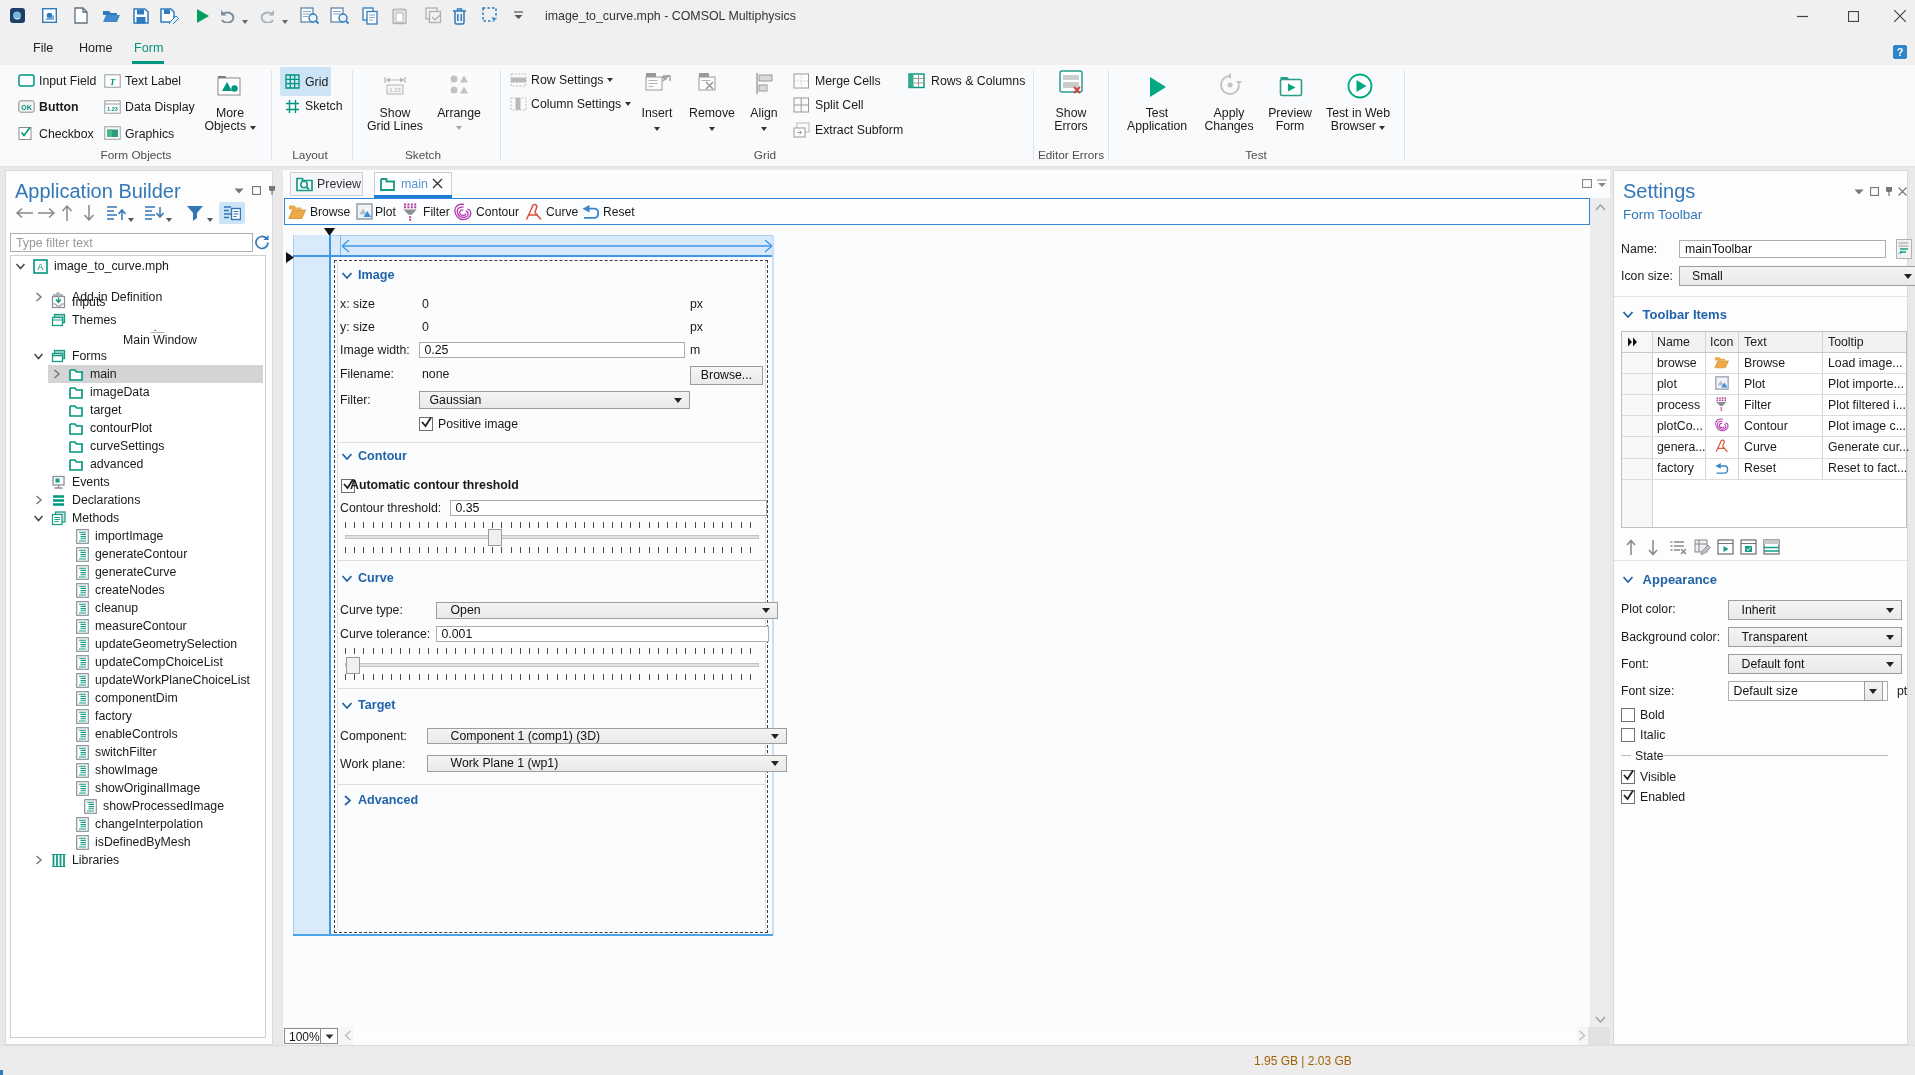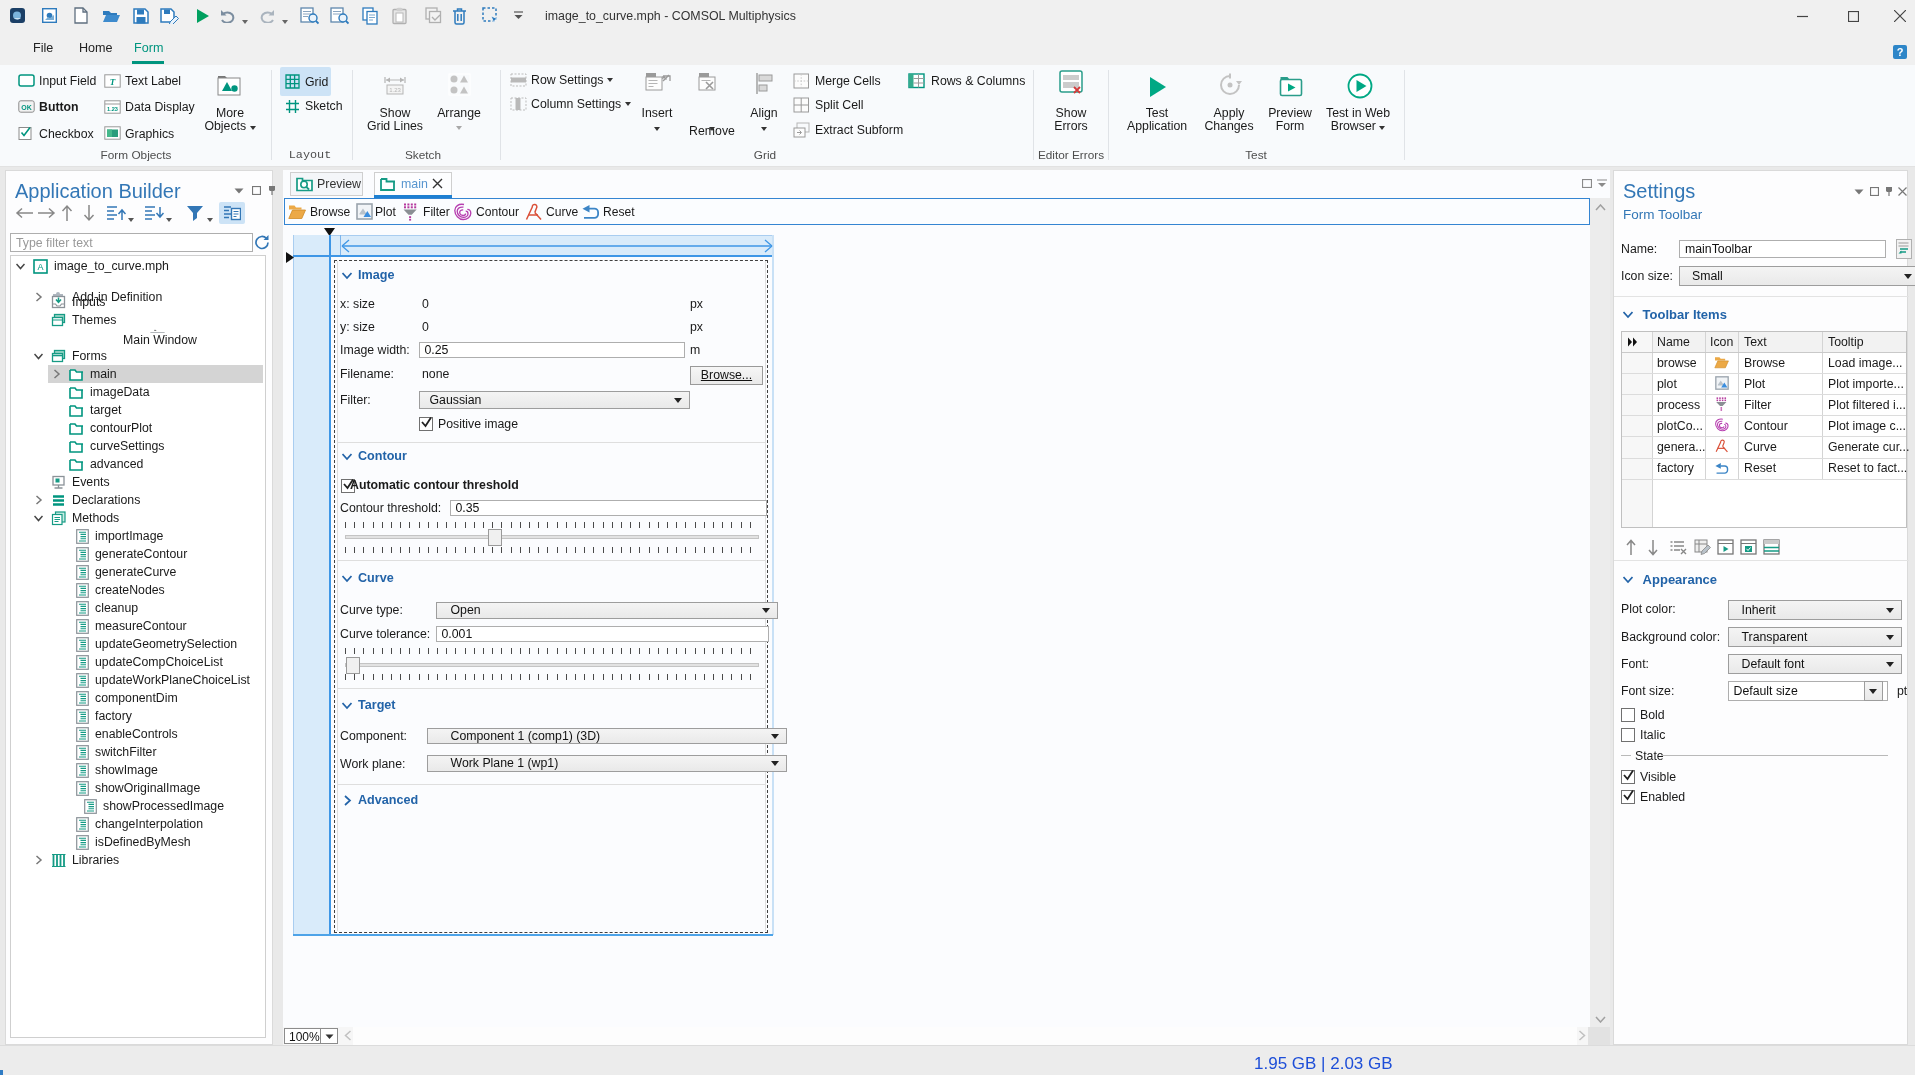--- a/index.html
+++ b/index.html
@@ -183,21 +183,21 @@
 
 <div class="abs" style="left:280px;top:67px;width:51px;height:29px;background:#cde3f6;border-radius:2px;"></div>
 <svg class="abs" style="left:285px;top:74px;" width="15" height="15">
         <path d="M1 1 h13 v13 h-13 z M1 5.3 h13 M1 9.6 h13 M5.3 1 v13 M9.6 1 v13" fill="none" stroke="#00957f" stroke-width="1.3"></path>
       </svg>
 <div class="lbl" style="left:305px;top:75px;height:13px;">Grid</div>
 <svg class="abs" style="left:285px;top:99px;" width="15" height="15">
         <path d="M4.5 1 v13 M10.5 1 v13 M1 4.5 h13 M1 10.5 h13" fill="none" stroke="#00957f" stroke-width="1.4"></path>
       </svg>
 <div class="lbl" style="left:305px;top:99px;height:13px;">Sketch</div>
-<div class="glabel" style="left:270px;top:148px;width:80px;font-family:Liberation Mono, monospace;">Layout</div>
+<div class="glabel" style="left:270px;top:148px;width:80px;">Layout</div>
 <div class="vsep" style="left:352px;"></div>
 
 <svg class="abs" style="left:383px;top:73px;" width="24" height="23">
         <path d="M2 4 v6 M22 4 v6 M3 7 h18" stroke="#b5b5b5" stroke-width="1.2" fill="none"></path>
         <path d="M3 7 l4 -2.5 v5 z M21 7 l-4 -2.5 v5 z" fill="#b5b5b5"></path>
         <rect x="4" y="12" width="16" height="9" fill="#f4f4f4" stroke="#b5b5b5"></rect>
         <text x="12" y="19" font-size="6" fill="#b5b5b5" text-anchor="middle" font-family="Liberation Sans">1.23</text>
       </svg>
 <div class="rtxt2 gray" style="left:365px;top:106px;width:60px;">Show</div>
 <div class="rtxt2 gray" style="left:365px;top:119px;width:60px;">Grid Lines</div>
@@ -231,21 +231,21 @@
         <path d="M24.5 3.5 l-6 6 l-1 -1 l6 -6 z" fill="#9a9a9a"></path>
       </svg>
 <div class="rtxt2" style="left:627px;top:106px;width:60px;">Insert</div>
 <div class="rtxt2" style="left:627px;top:120px;width:60px;"><span class="chsm"></span></div>
 <svg class="abs" style="left:698px;top:72px;" width="26" height="23">
         <path d="M1 1 h10 v4 h-10 z" fill="#9a9a9a"></path>
         <rect x="1" y="5" width="16" height="13" fill="#fdfdfd" stroke="#9a9a9a"></rect>
         <path d="M3.5 8.5 h9" stroke="#b5b5b5"></path>
         <path d="M8 10 l7 7 M15 10 l-7 7" stroke="#9a9a9a" stroke-width="1.6"></path>
       </svg>
-<div class="rtxt2" style="left:682px;top:124px;width:60px;">Remove</div>
+<div class="rtxt2" style="left:682px;top:106px;width:60px;">Remove</div>
 <div class="rtxt2" style="left:682px;top:120px;width:60px;"><span class="chsm"></span></div>
 <svg class="abs" style="left:754px;top:72px;" width="22" height="23">
         <path d="M3 1 v21" stroke="#9a9a9a" stroke-width="1.4"></path>
         <rect x="5" y="3" width="13" height="6" fill="#d9d9d9" stroke="#9a9a9a"></rect>
         <rect x="5" y="13" width="8" height="6" fill="#d9d9d9" stroke="#9a9a9a"></rect>
       </svg>
 <div class="rtxt2" style="left:734px;top:106px;width:60px;">Align</div>
 <div class="rtxt2" style="left:734px;top:120px;width:60px;"><span class="chsm"></span></div>
 <svg class="abs" style="left:793px;top:73px;" width="17" height="16">
         <rect x="1" y="1" width="14.5" height="14" fill="#fcfcfc" stroke="#9a9a9a"></rect>
@@ -573,21 +573,21 @@
 <div class="lbl" style="left:139px;top:127px;height:14px;">0</div>
 <div class="lbl" style="left:407px;top:127px;height:14px;">px</div>
 <div class="lbl" style="left:57px;top:150px;height:14px;">y: size</div>
 <div class="lbl" style="left:139px;top:150px;height:14px;">0</div>
 <div class="lbl" style="left:407px;top:150px;height:14px;">px</div>
 <div class="lbl" style="left:57px;top:173px;height:14px;">Image width:</div>
 <div class="tin" style="left:135.5px;top:172px;width:259px;height:14px;">0.25</div>
 <div class="lbl" style="left:407px;top:173px;height:14px;">m</div>
 <div class="lbl" style="left:57px;top:197px;height:14px;">Filename:</div>
 <div class="lbl" style="left:139px;top:197px;height:14px;">none</div>
-<div class="btn" style="left:407px;top:196px;width:71px;height:16.5px;text-decoration:underline;">Browse...</div>
+<div class="btn" style="left:407px;top:196px;width:71px;height:16.5px;">Browse...</div>
 <div class="lbl" style="left:57px;top:223px;height:14px;">Filter:</div>
 <div class="combo" style="left:135.5px;top:221px;width:259px;height:16px;">Gaussian<span class="arr"></span></div>
 <div class="cb" style="left:135.5px;top:247px;">
         <svg width="15" height="16">
           <path d="M3 7 l3.5 4 L12 2.5" fill="none" stroke="#222" stroke-width="1.8"></path>
         </svg>
       </div>
 <div class="lbl" style="left:155px;top:247px;height:14px;">Positive image</div>
 
 <div class="sech" style="left:59px;top:279px;"><svg width="10" height="9">
@@ -807,21 +807,21 @@
 <div class="lbl" style="left:26px;top:599px;height:14px;">Visible</div>
 <div class="cb" style="left:7px;top:619px;">
         <svg width="15" height="16">
           <path d="M3 7 l3.5 4 L12 2.5" fill="none" stroke="#222" stroke-width="1.8"></path>
         </svg>
       </div>
 <div class="lbl" style="left:26px;top:619px;height:14px;">Enabled</div>
 </div>
 
 <div class="abs" style="left:0;top:1045px;width:1915px;height:30px;background:#ececec;border-top:1px solid #dcdcdc;"></div>
-<div class="abs" style="left:1254px;top:1054px;font-size:17px;color:#1d4ed8;">1.95 GB | 2.03 GB</div>
+<div class="abs" style="left:1254px;top:1054px;font-size:12px;color:#a16207;">1.95 GB | 2.03 GB</div>
 <div class="abs" style="left:0;top:1070px;width:3px;height:5px;background:#2f7cc4;"></div>
 
 <svg style="position:absolute;width:0;height:0;">
 <defs>
 <g id="i-folder">
           <path d="M1.5 3.5 h4 l1.5 2 h7 v8 h-12.5 z" fill="#fff" stroke="#00957f" stroke-width="1.6"></path>
         </g>
 <symbol id="s-browse" viewBox="0 0 18 16">
           <path d="M1 1.5 h5.5 l1.5 2 h5.5 v2 h-12.5 z" fill="#eca946"></path>
           <path d="M0.8 14.5 L4.5 6 h13 l-3.7 8.5 z" fill="#eca946" stroke="#d08c26" stroke-width="0.8"></path>

